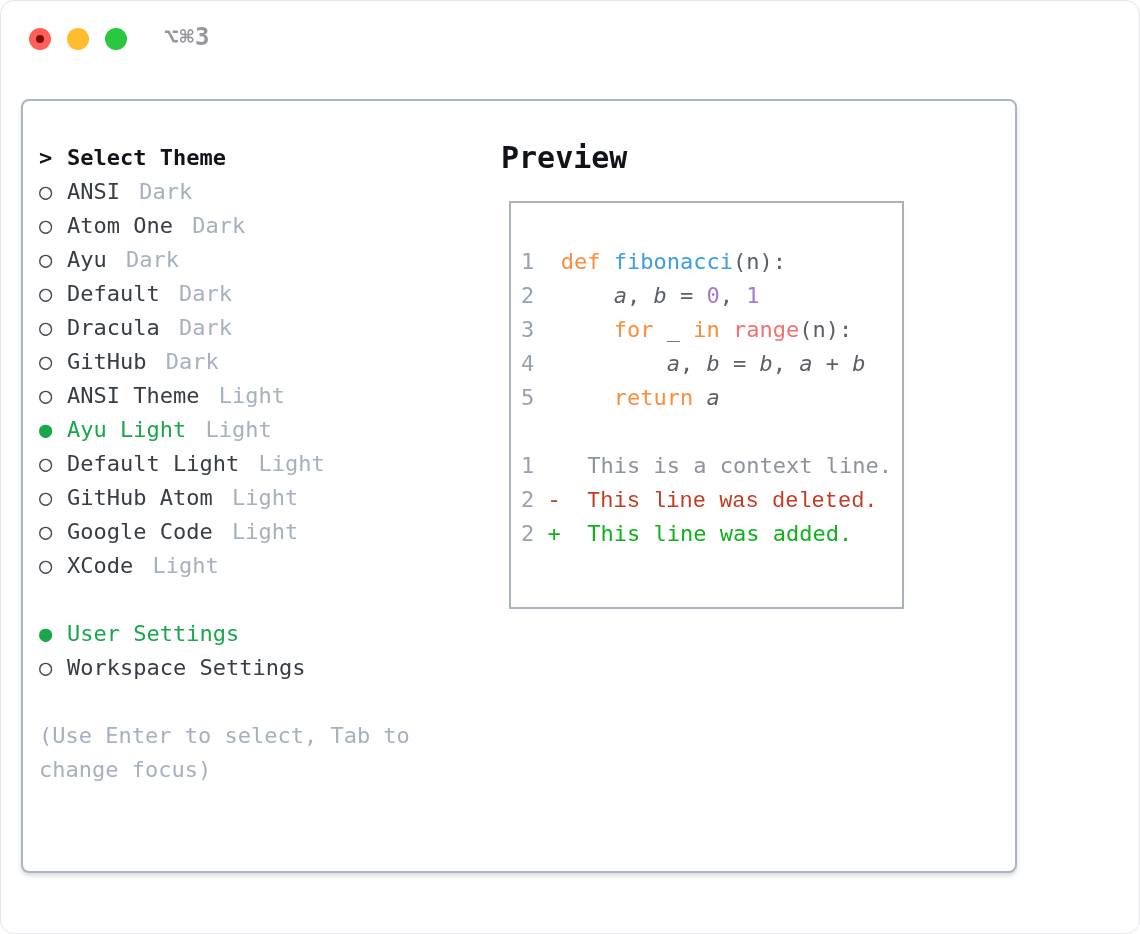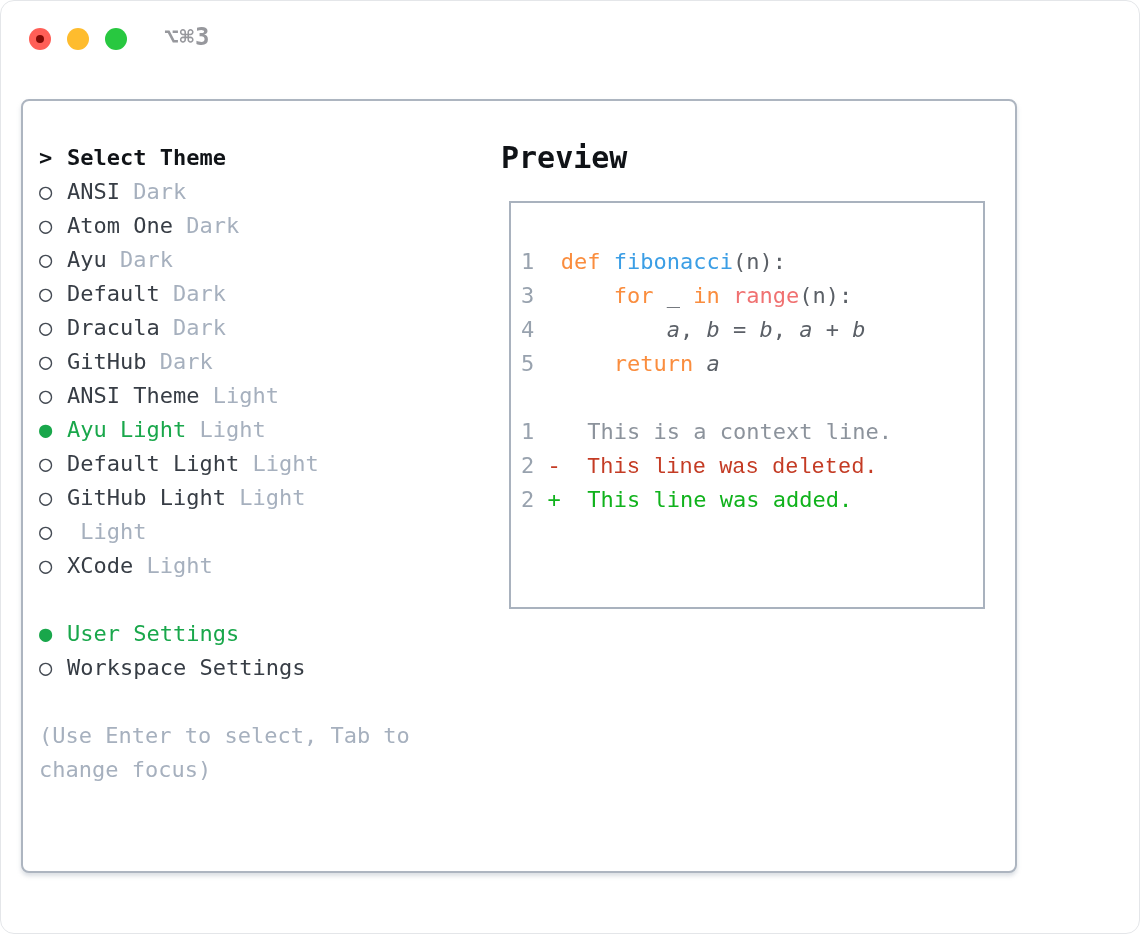--- a/index.html
+++ b/index.html
@@ -23,30 +23,30 @@
     background:#fff;border:2px solid var(--border1,#ADB5C0);border-radius:8px;
     box-shadow:0 3px 4px rgba(150,160,175,.35);}
   
   .left{position:absolute;left:16px;top:40px;font-size:22px;line-height:34px;
     color:var(--text,#373D45);}
   .row{display:flex;white-space:pre;}
   .marker{flex:0 0 28px;width:28px;color:var(--markerc,#454B54);}
   .header-row{font-weight:bold;color:var(--heading,#101317);}
   .header-row .marker{color:var(--heading,#101317);}
   .name{color:var(--text,#373D45);}
-  .variant{color:var(--muted,#A6B0BE);}
+  .variant{color:var(--muted,#A6B0BE);margin-left:6px;}
   .row.selected .marker{color:var(--green,#19A74B);}
   .row.selected .name{color:var(--green,#19A74B);}
   .apply-h{color:#15181d;}
   .spacer{height:34px;}
   .hint{color:var(--muted,#A6B0BE);}
   
   .right{position:absolute;left:478px;top:40px;}
   .preview-header{font-size:30px;line-height:34px;font-weight:bold;color:var(--heading,#101317);}
-  .preview-box{margin-top:26px;margin-left:8px;width:476px;height:408px;box-sizing:border-box;
+  .preview-box{margin-top:26px;margin-left:8px;width:395px;height:408px;box-sizing:border-box;
     border:2px solid var(--border2,#A9B2BE);padding:42px 0 16px 10px;background:#fff;}
   .pline{white-space:pre;font-size:22px;line-height:34px;height:34px;}
   .c-ln{color:var(--ln,#98A2AE);}
   .c-fg{color:var(--fg,#5B6067);}
   .c-kw{color:var(--kw,#FA8D3E);}
   .c-fn{color:var(--fn,#3B9EE5);}
   .c-nm{color:var(--nm,#A37ACC);}
   .c-sp{color:var(--sp,#F07171);margin-top:12px;}
   .c-ctx{color:var(--ctx,#8C939C);}
   .c-del{color:var(--del,#C43B24);font-family:Liberation Mono, monospace;}
@@ -75,22 +75,22 @@
       <div id="theme-list">
           <div class="row"><span class="marker">○</span><span class="name">ANSI</span><span class="variant"> Dark</span></div>
           <div class="row"><span class="marker">○</span><span class="name">Atom One</span><span class="variant"> Dark</span></div>
           <div class="row"><span class="marker">○</span><span class="name">Ayu</span><span class="variant"> Dark</span></div>
           <div class="row"><span class="marker">○</span><span class="name">Default</span><span class="variant"> Dark</span></div>
           <div class="row"><span class="marker">○</span><span class="name">Dracula</span><span class="variant"> Dark</span></div>
           <div class="row"><span class="marker">○</span><span class="name">GitHub</span><span class="variant"> Dark</span></div>
           <div class="row"><span class="marker">○</span><span class="name">ANSI Theme</span><span class="variant"> Light</span></div>
           <div class="row selected"><span class="marker">●</span><span class="name">Ayu Light</span><span class="variant"> Light</span></div>
           <div class="row"><span class="marker">○</span><span class="name">Default Light</span><span class="variant"> Light</span></div>
-          <div class="row"><span class="marker">○</span><span class="name">GitHub Light</span><span class="variant"> Light</span></div>
-          <div class="row"><span class="marker">○</span><span class="variant"> Light</span></div>
+          <div class="row"><span class="marker">○</span><span class="name">GitHub Atom</span><span class="variant"> Light</span></div>
+          <div class="row"><span class="marker">○</span><span class="name">Google Code</span><span class="variant"> Light</span></div>
           <div class="row"><span class="marker">○</span><span class="name">XCode</span><span class="variant"> Light</span></div>
         </div>
 
       <div class="spacer"></div>
 
 
       <div id="apply-list">
           <div class="row selected"><span class="marker">●</span><span class="name">User Settings</span></div>
           <div class="row"><span class="marker">○</span><span class="name">Workspace Settings</span></div>
         </div>
@@ -101,20 +101,21 @@
           <div>(Use Enter to select, Tab to</div>
           <div>change focus)</div>
         </div>
     </div>
 
     <div class="right">
       <div class="preview-header">Preview</div>
       <div class="preview-box">
         <div id="preview-lines">
             <div class="pline"><span class="c-ln">1  </span><span class="c-kw">def </span><span class="c-fn">fibonacci</span><span class="c-fg">(n):</span></div>
+            <div class="pline"><span class="c-ln">2  </span><span class="c-fg">    </span><span class="c-fg it">a</span><span class="c-fg">, </span><span class="c-fg it">b</span><span class="c-fg"> = </span><span class="c-nm">0</span><span class="c-fg">, </span><span class="c-nm">1</span></div>
             <div class="pline"><span class="c-ln">3  </span><span class="c-fg">    </span><span class="c-kw">for</span><span class="c-fg"> _ </span><span class="c-kw">in</span><span class="c-fg"> </span><span class="c-sp">range</span><span class="c-fg">(n):</span></div>
             <div class="pline"><span class="c-ln">4  </span><span class="c-fg">        </span><span class="c-fg it">a</span><span class="c-fg">, </span><span class="c-fg it">b</span><span class="c-fg"> = </span><span class="c-fg it">b</span><span class="c-fg">, </span><span class="c-fg it">a</span><span class="c-fg"> + </span><span class="c-fg it">b</span></div>
             <div class="pline"><span class="c-ln">5  </span><span class="c-fg">    </span><span class="c-kw">return </span><span class="c-fg it">a</span></div>
             <div class="pline"></div>
             <div class="pline"><span class="c-ln">1 </span><span class="c-ctx">   This is a context line.</span></div>
             <div class="pline"><span class="c-ln">2 </span><span class="c-del">-  This line was deleted.</span></div>
             <div class="pline"><span class="c-ln">2 </span><span class="c-add">+  This line was added.</span></div>
           </div>
       </div>
     </div>

